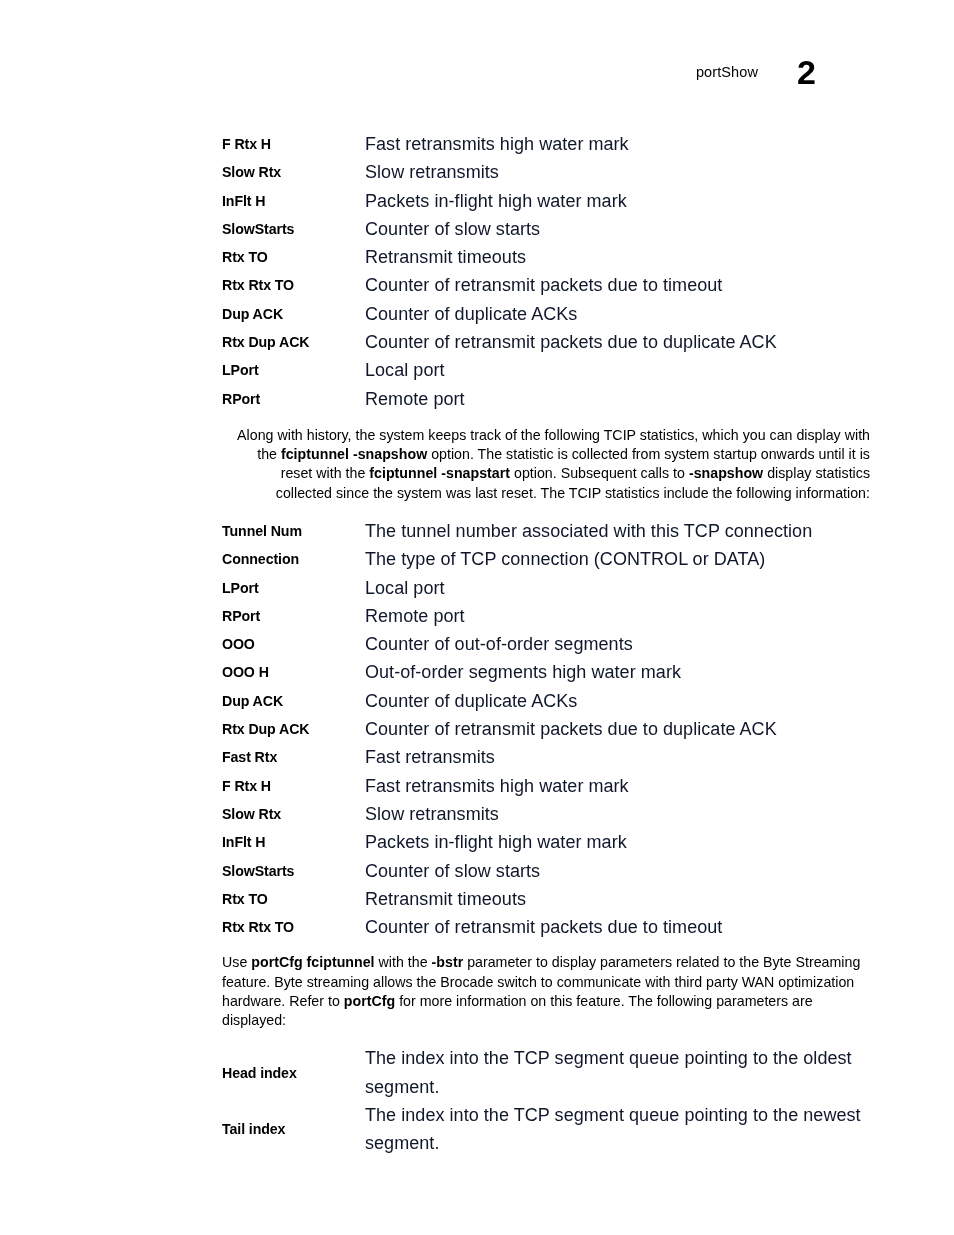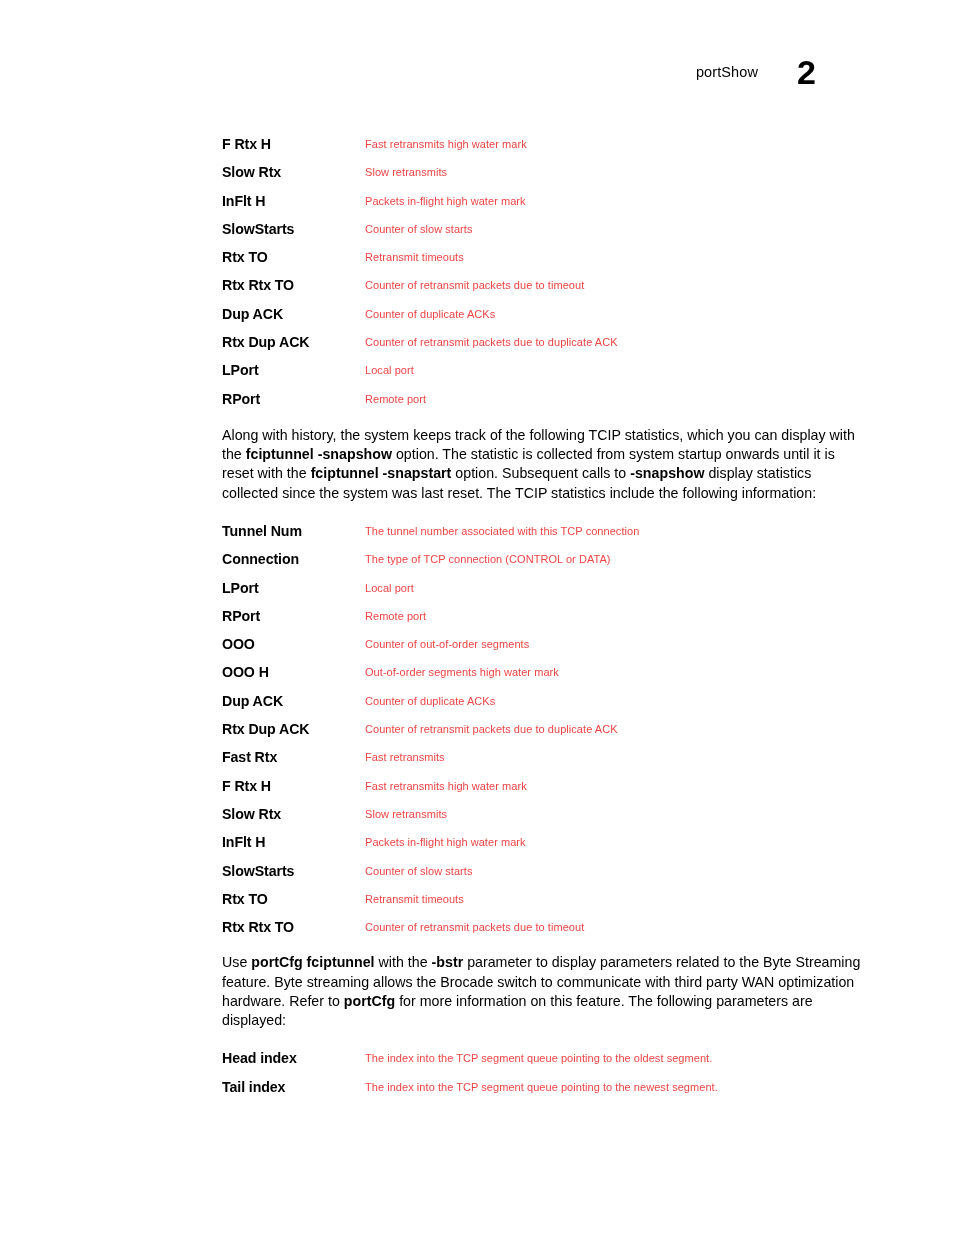--- a/index.html
+++ b/index.html
@@ -72,41 +72,41 @@
     flex: 0 0 143px;
     font-size: 14.2px;
     font-weight: bold;
     line-height: 28.3px;
     color: #000;
     white-space: nowrap;
     letter-spacing: -0.1px;
   }
   .defrow .desc {
     flex: 1 1 auto;
-    font-size: 11px;
+    font-size: 18px;
     font-weight: normal;
     line-height: 28.3px;
-    color: #ef4444;
+    color: #0f172a;
     letter-spacing: 0.05px;
   }
 
   
   .para {
     font-size: 14.2px;
     line-height: 19.2px;
     color: #000;
     letter-spacing: 0.02px;
     text-align: left;
   }
   .para b {
     font-weight: bold;
   }
 
   .gap-before-para-1 { margin-top: 13px; }
-  .gap-after-para-1  { margin-top: 13px; }
+  .gap-after-para-1  { margin-top: 13px; text-align: right; }
   .gap-before-para-2 { margin-top: 11px; }
   .gap-after-para-2  { margin-top: 12px; }
 </style>
 </head>
 <body>
 
 <div class="page">
 
   <div class="page-header">
     <div class="header-title">portShow</div>

